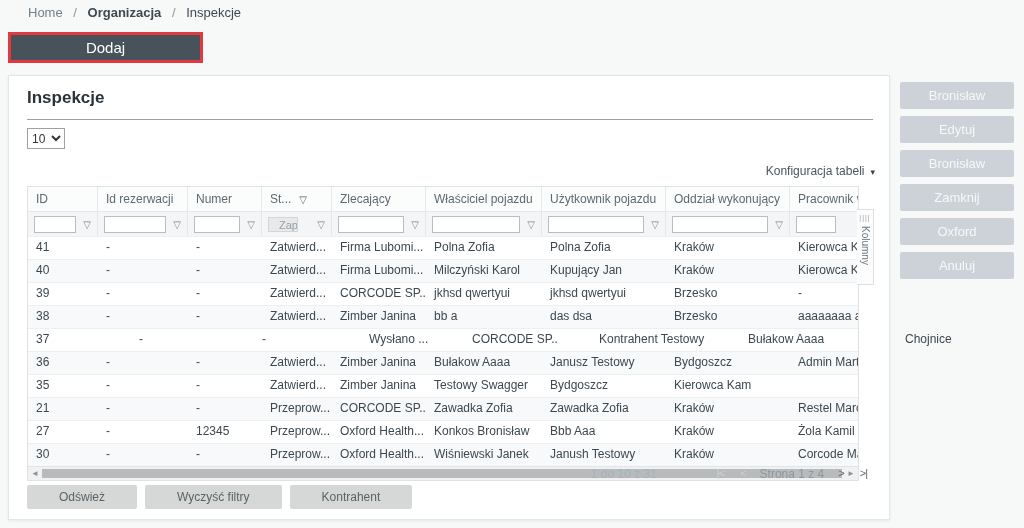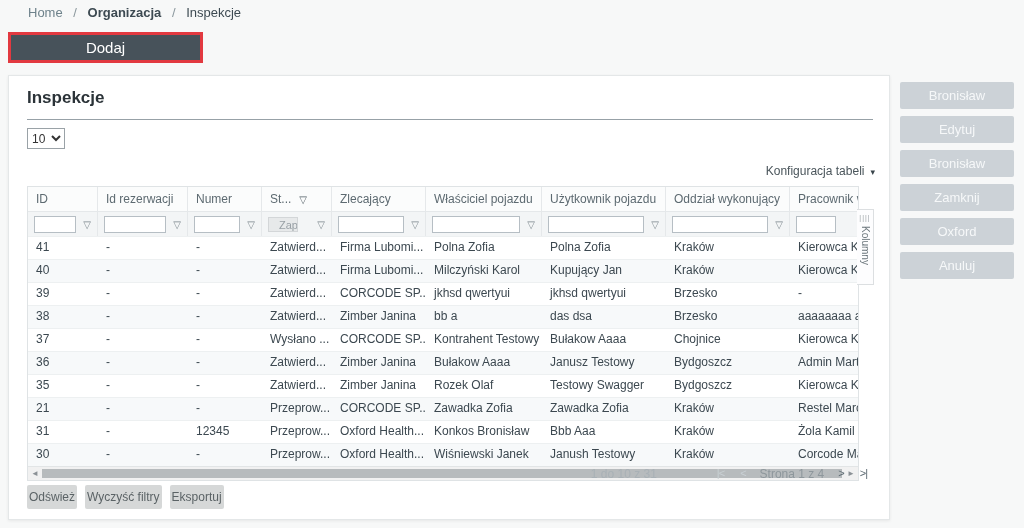--- a/index.html
+++ b/index.html
@@ -68,21 +68,21 @@
   .pager{position:absolute;right:14px;top:391px;display:flex;align-items:flex-start;font-size:12px;}
   .range-label{color:#a9b1b6;margin-right:52px;}
   .pg{margin:0 8px;font-size:11px;letter-spacing:-1px;cursor:pointer;}
   .pg.disabled{color:#c9d0d4;}
   .pg.enabled{color:#5d6a72;}
   .page-label{color:#8e979c;margin:0 6px;}
 
   
   .footer-buttons{position:absolute;left:18px;top:409px;display:flex;gap:8px;}
   .footer-buttons button{background:#d6d8d8;border:none;border-radius:2px;color:#5b6366;
-    font-size:12px;font-family:"Liberation Sans",sans-serif;padding:5px 2px;cursor:pointer;}
+    font-size:12px;font-family:"Liberation Sans",sans-serif;padding:5px 32px;cursor:pointer;}
 
   
   .actions{position:absolute;left:900px;top:82px;width:114px;display:flex;flex-direction:column;gap:7px;}
   .actions button{height:27px;background:#ccd2d7;border:none;border-radius:2px;color:#f6f8f9;
     font-size:13px;font-family:"Liberation Sans",sans-serif;cursor:pointer;}
 </style>
 </head>
 <body>
 
 <div class="page">
@@ -211,21 +211,21 @@
             <div class="td">38</div>
             <div class="td">-</div>
             <div class="td">-</div>
             <div class="td">Zatwierd...</div>
             <div class="td">Zimber Janina</div>
             <div class="td">bb a</div>
             <div class="td">das dsa</div>
             <div class="td">Brzesko</div>
             <div class="td">aaaaaaaa aaa</div>
           </div>
-          <div class="trow" style="grid-template-columns: 70px 90px 74px 70px 94px 116px 124px 124px 68px;">
+          <div class="trow" style="grid-template-columns: 70px 90px 74px 70px 94px 116px 124px 124px 68px; gap: 33px;">
             <div class="td">37</div>
             <div class="td">-</div>
             <div class="td">-</div>
             <div class="td">Wysłano ...</div>
             <div class="td">CORCODE SP...</div>
             <div class="td">Kontrahent Testowy</div>
             <div class="td">Bułakow Aaaa</div>
             <div class="td">Chojnice</div>
             <div class="td">Kierowca Kam</div>
           </div>
@@ -239,38 +239,37 @@
             <div class="td">Janusz Testowy</div>
             <div class="td">Bydgoszcz</div>
             <div class="td">Admin Marta</div>
           </div>
           <div class="trow" style="grid-template-columns: 70px 90px 74px 70px 94px 116px 124px 124px 68px;">
             <div class="td">35</div>
             <div class="td">-</div>
             <div class="td">-</div>
             <div class="td">Zatwierd...</div>
             <div class="td">Zimber Janina</div>
-            <div class="td">Rozek Olaf</div>
             <div class="td">Testowy Swagger</div>
             <div class="td">Bydgoszcz</div>
             <div class="td">Kierowca Kam</div>
           </div>
           <div class="trow" style="grid-template-columns: 70px 90px 74px 70px 94px 116px 124px 124px 68px;">
             <div class="td">21</div>
             <div class="td">-</div>
             <div class="td">-</div>
             <div class="td">Przeprow...</div>
             <div class="td">CORCODE SP...</div>
             <div class="td">Zawadka Zofia</div>
             <div class="td">Zawadka Zofia</div>
             <div class="td">Kraków</div>
             <div class="td">Restel Marcin</div>
           </div>
           <div class="trow" style="grid-template-columns: 70px 90px 74px 70px 94px 116px 124px 124px 68px;">
-            <div class="td">31</div>
+            <div class="td">27</div>
             <div class="td">-</div>
             <div class="td">12345</div>
             <div class="td">Przeprow...</div>
             <div class="td">Oxford Health...</div>
             <div class="td">Konkos Bronisław</div>
             <div class="td">Bbb Aaa</div>
             <div class="td">Kraków</div>
             <div class="td">Żola Kamil</div>
           </div>
           <div class="trow" style="grid-template-columns: 70px 90px 74px 70px 94px 116px 124px 124px 68px;">
@@ -302,21 +301,21 @@
       <span class="pg disabled">|&lt;</span>
       <span class="pg disabled">&lt;</span>
       <span class="page-label">Strona 1 z 4</span>
       <span class="pg enabled">&gt;</span>
       <span class="pg enabled">&gt;|</span>
     </div>
 
     <div class="footer-buttons" id="footer-buttons">
         <button>Odśwież</button>
         <button>Wyczyść filtry</button>
-        <button>Eksportuj</button>
+        <button>Kontrahent</button>
       </div>
   </section>
 
   <aside class="actions" id="actions">
       <button aria-disabled="true">Bronisław</button>
       <button aria-disabled="true">Edytuj</button>
       <button aria-disabled="true">Bronisław</button>
       <button aria-disabled="true">Zamknij</button>
       <button aria-disabled="true">Oxford</button>
       <button aria-disabled="true">Anuluj</button>

